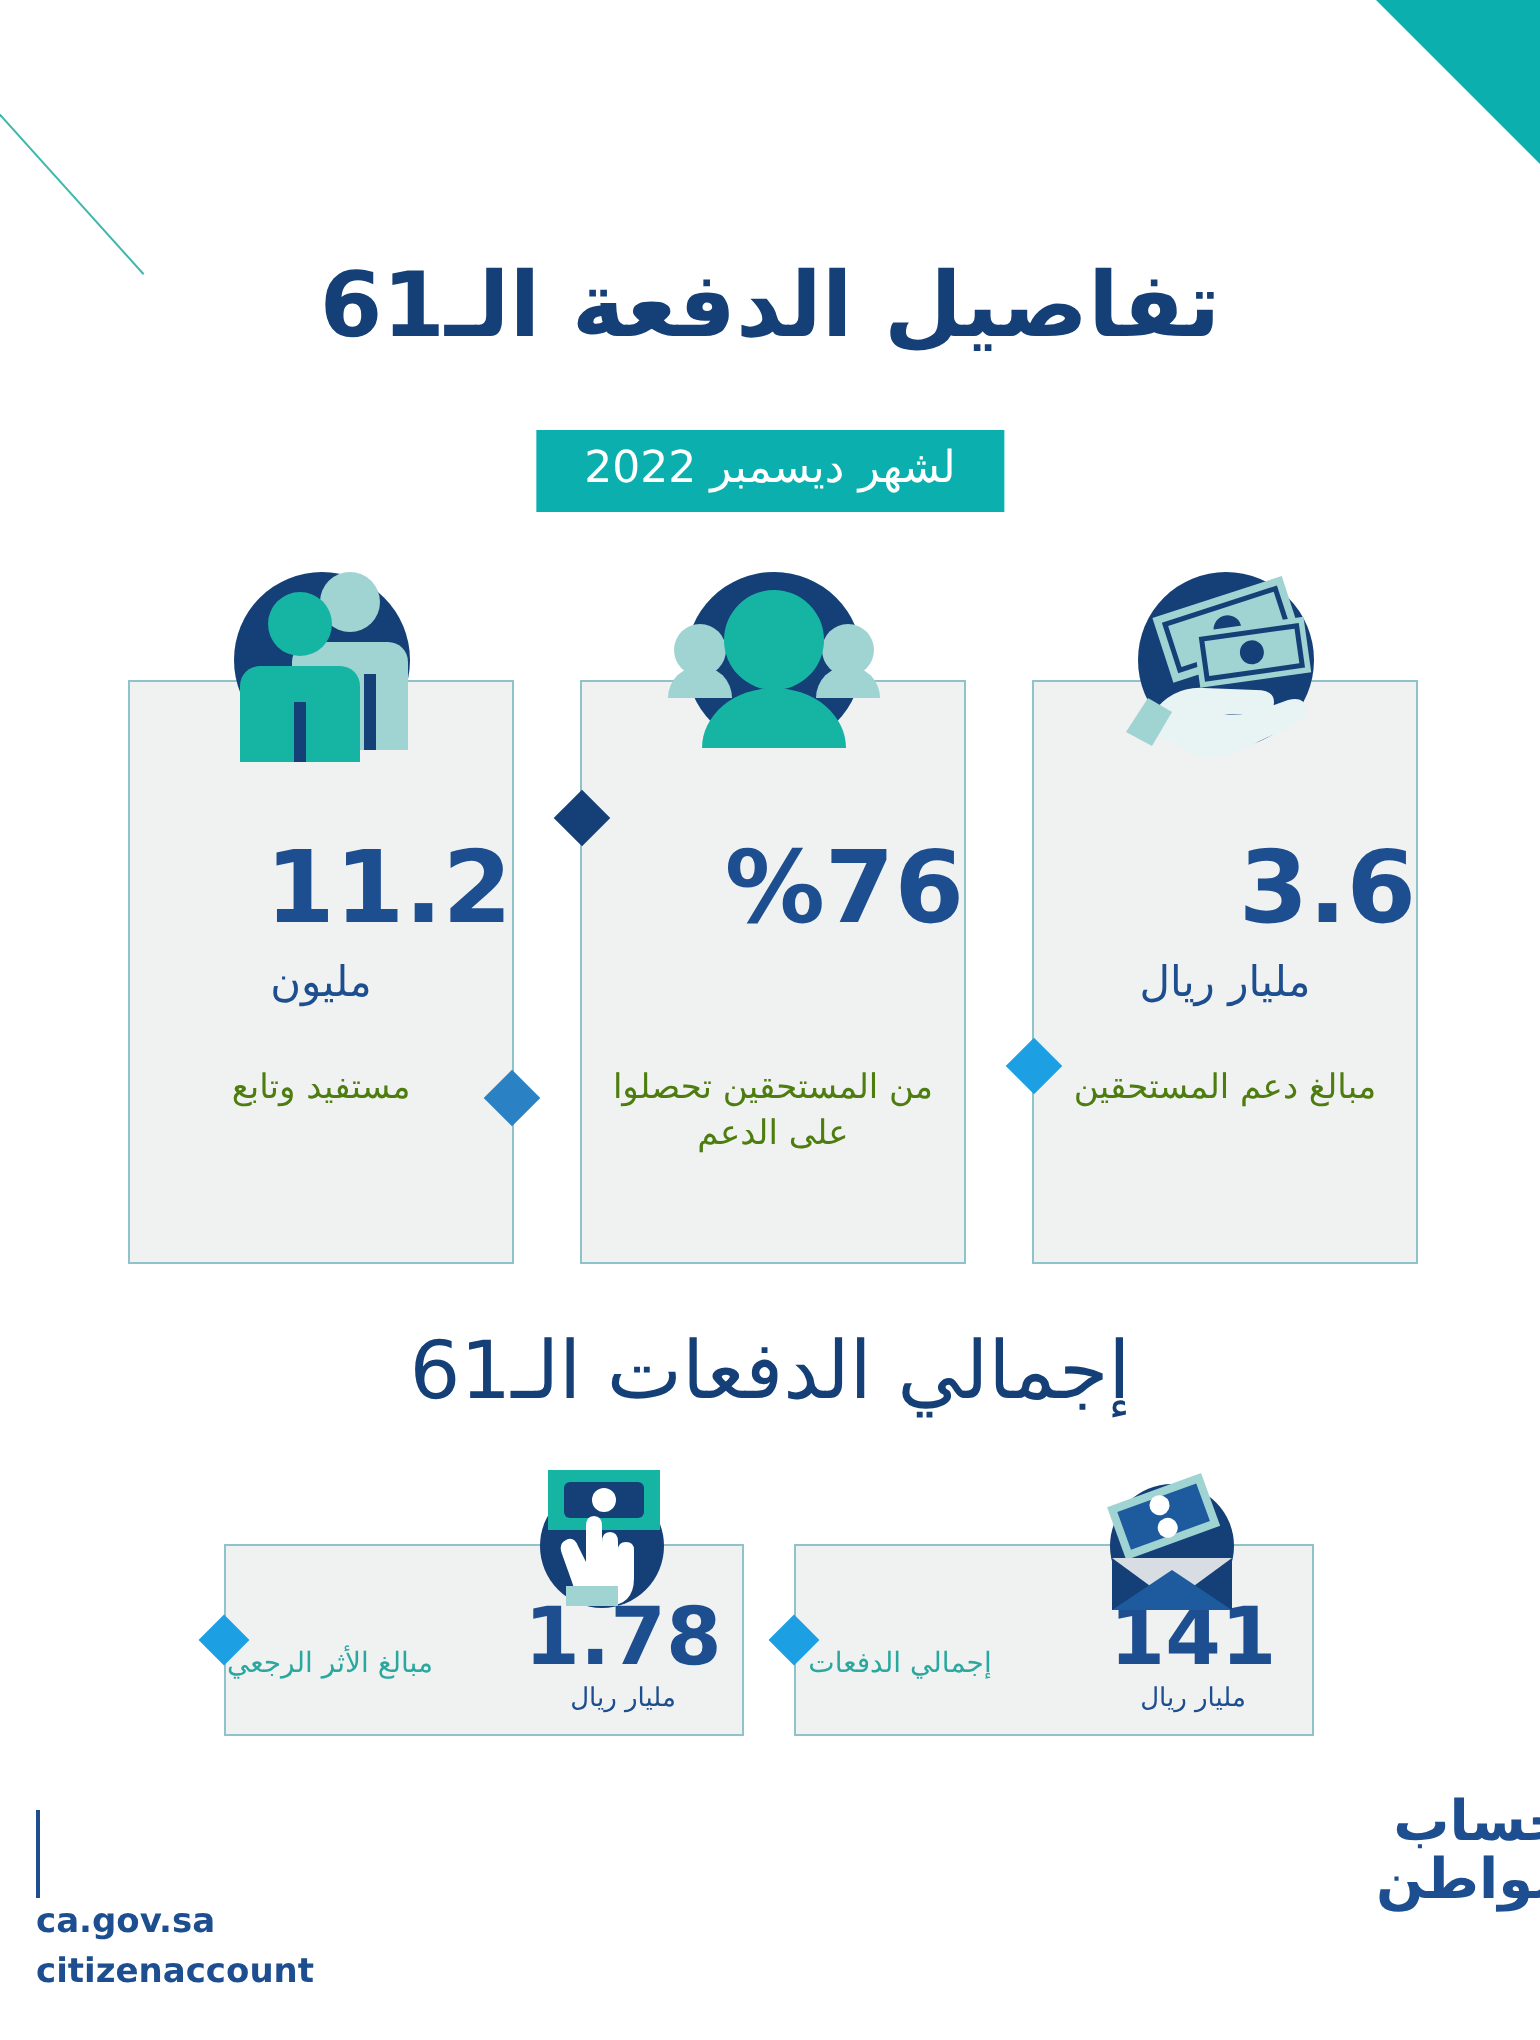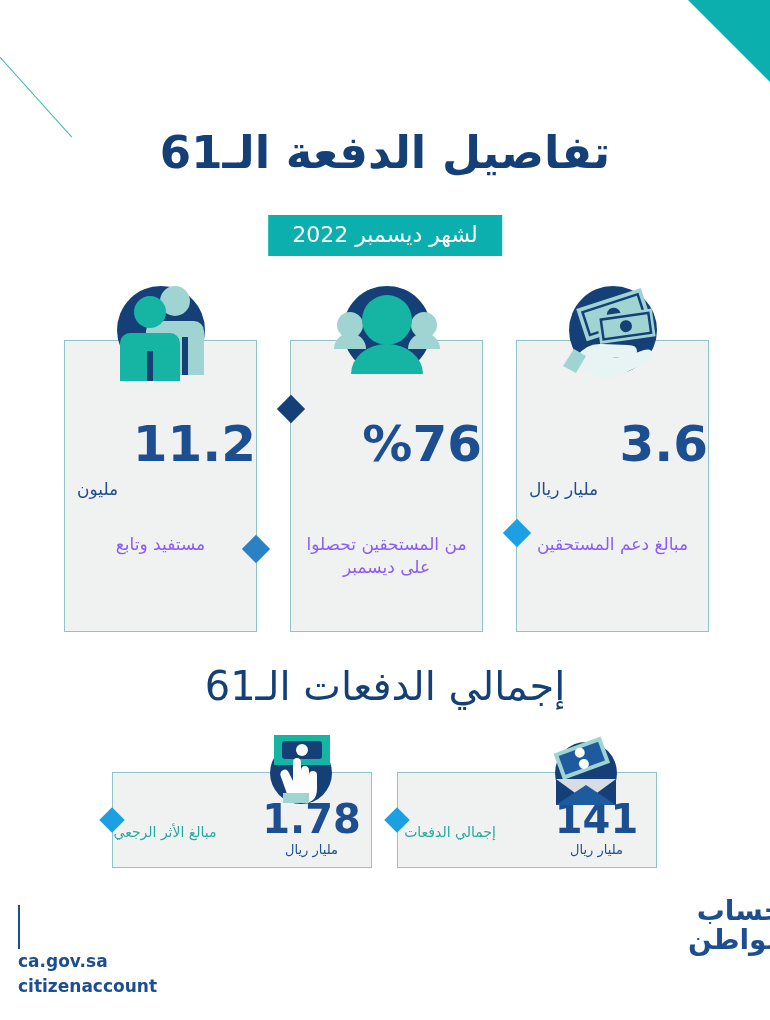--- a/index.html
+++ b/index.html
@@ -100,35 +100,35 @@
     text-align: right;
     font-size: 50px;
     font-weight: bold;
     color: #1d4e8f;
     line-height: 1;
     direction: ltr;
   }
   .card-unit {
     position: absolute;
     top: 138px;
-    left: 12px;
+    left: 0;
     width: 100%;
-    text-align: left;
+    text-align: center;
+    font-size: 21px;
+    color: #1d4e8f;
+    direction: rtl;
+  }
+  .card-label {
+    position: absolute;
+    top: 192px;
+    left: 0;
+    width: 100%;
+    text-align: center;
     font-size: 17px;
-    color: #1d4e8f;
-    direction: rtl;
-  }
-  .card-label {
-    position: absolute;
-    top: 192px;
-    left: 0;
-    width: 100%;
-    text-align: center;
-    font-size: 17px;
-    color: #8b5cf6;
+    color: #4d7c0f;
     line-height: 1.35;
     direction: rtl;
     padding: 0 10px;
     box-sizing: border-box;
   }
   .diamond {
     position: absolute;
     width: 20px;
     height: 20px;
     transform: rotate(45deg);
@@ -281,21 +281,21 @@
           <path d="M2 74 a16 16 0 0 1 32 0 z" fill="#9fd4d2"></path>
           <circle cx="92" cy="50" r="13" fill="#9fd4d2"></circle>
           <path d="M76 74 a16 16 0 0 1 32 0 z" fill="#9fd4d2"></path>
           <circle cx="55" cy="45" r="25" fill="#16b5a3"></circle>
           <path d="M19 99 a36 30 0 0 1 72 0 z" fill="#16b5a3"></path>
           <circle cx="55" cy="55" r="44" fill="none"></circle>
         </svg>
       </div>
       <div class="card-value">%76</div>
       <div class="card-unit"></div>
-      <div class="card-label">من المستحقين تحصلوا على ديسمبر</div>
+      <div class="card-label">من المستحقين تحصلوا على الدعم</div>
       <div class="diamond" style="background:#143f77; top:58px; left:-10px;"></div>
     </div>
 
     <div class="stat-card">
       <div class="card-icon">
         <svg viewBox="0 0 110 110" width="110" height="110">
           <circle cx="55" cy="55" r="44" fill="#143f77"></circle>
           <g transform="rotate(-18 58 40)">
             <rect x="22" y="22" width="68" height="34" fill="#9fd4d2"></rect>
             <rect x="27" y="27" width="58" height="24" fill="none" stroke="#143f77" stroke-width="2.5"></rect>

